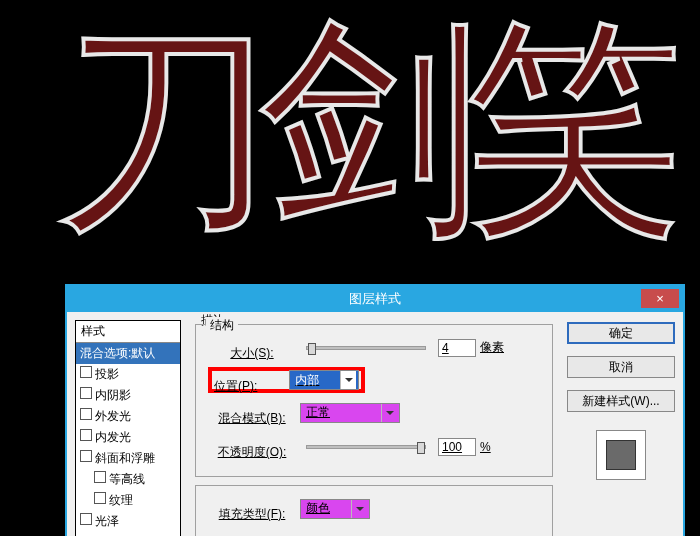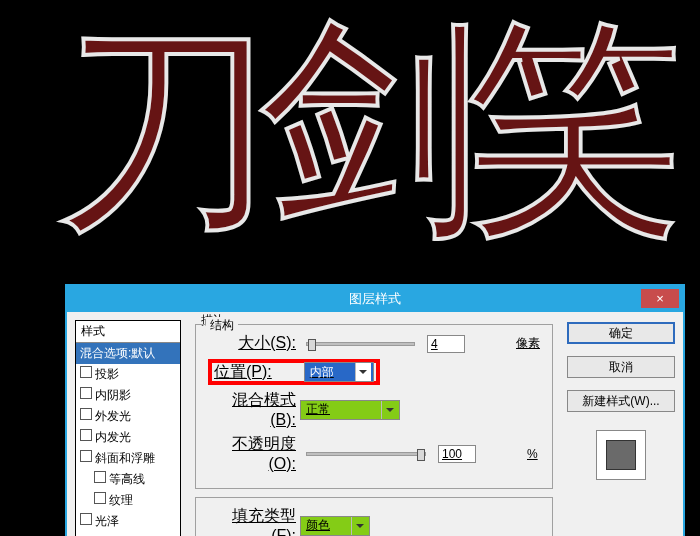--- a/index.html
+++ b/index.html
@@ -128,22 +128,23 @@
 .fieldset.outer > .legend { left: 6px; }
 
 .form-row {
   display: flex;
   align-items: center;
   margin-bottom: 5px;
   gap: 4px;
 }
 .form-label {
   width: 88px;
-  text-align: right;
-  font-size: 16px;
+  text-align: center;
+  font-size: 12px;
+  margin-top: 12px;
 }
 .slider {
   flex: 1;
   height: 4px;
   background: #bfbfbf;
   border: 1px solid #9a9a9a;
   margin-left: 6px;
   margin-right: 8px;
   position: relative;
   max-width: 120px;
@@ -158,28 +159,28 @@
 }
 .num-input {
   width: 38px;
   height: 18px;
   border: 1px solid #888;
   background: #fff;
   font-size: 12px;
   padding: 0 3px;
   text-align: left;
 }
-.unit { font-size: 12px; margin-left: 47px; }
+.unit { font-size: 12px; }
 
 .select {
   display: inline-flex;
   align-items: center;
   height: 20px;
   border: 1px solid #888;
-  background: #84cc16;
+  background: #d946ef;
   padding: 0 2px 0 5px;
   font-size: 12px;
   min-width: 70px;
   justify-content: space-between;
 }
 .select .caret {
   border-left: 1px solid #bbb;
   width: 16px;
   height: 100%;
   display: flex;

